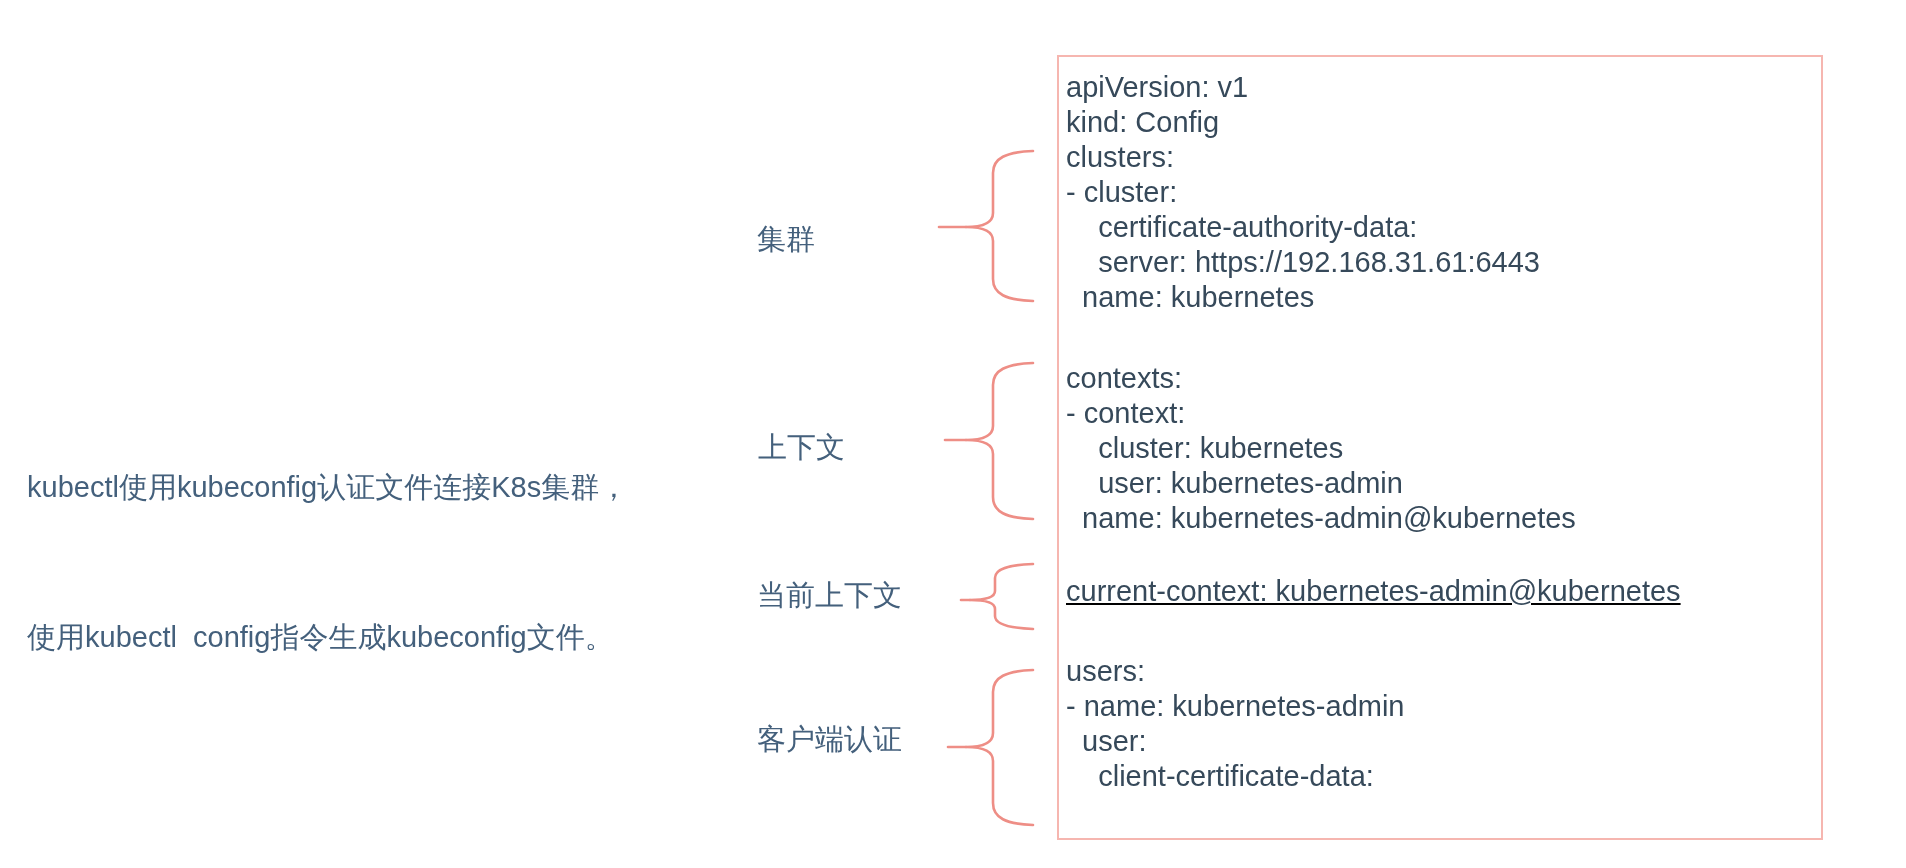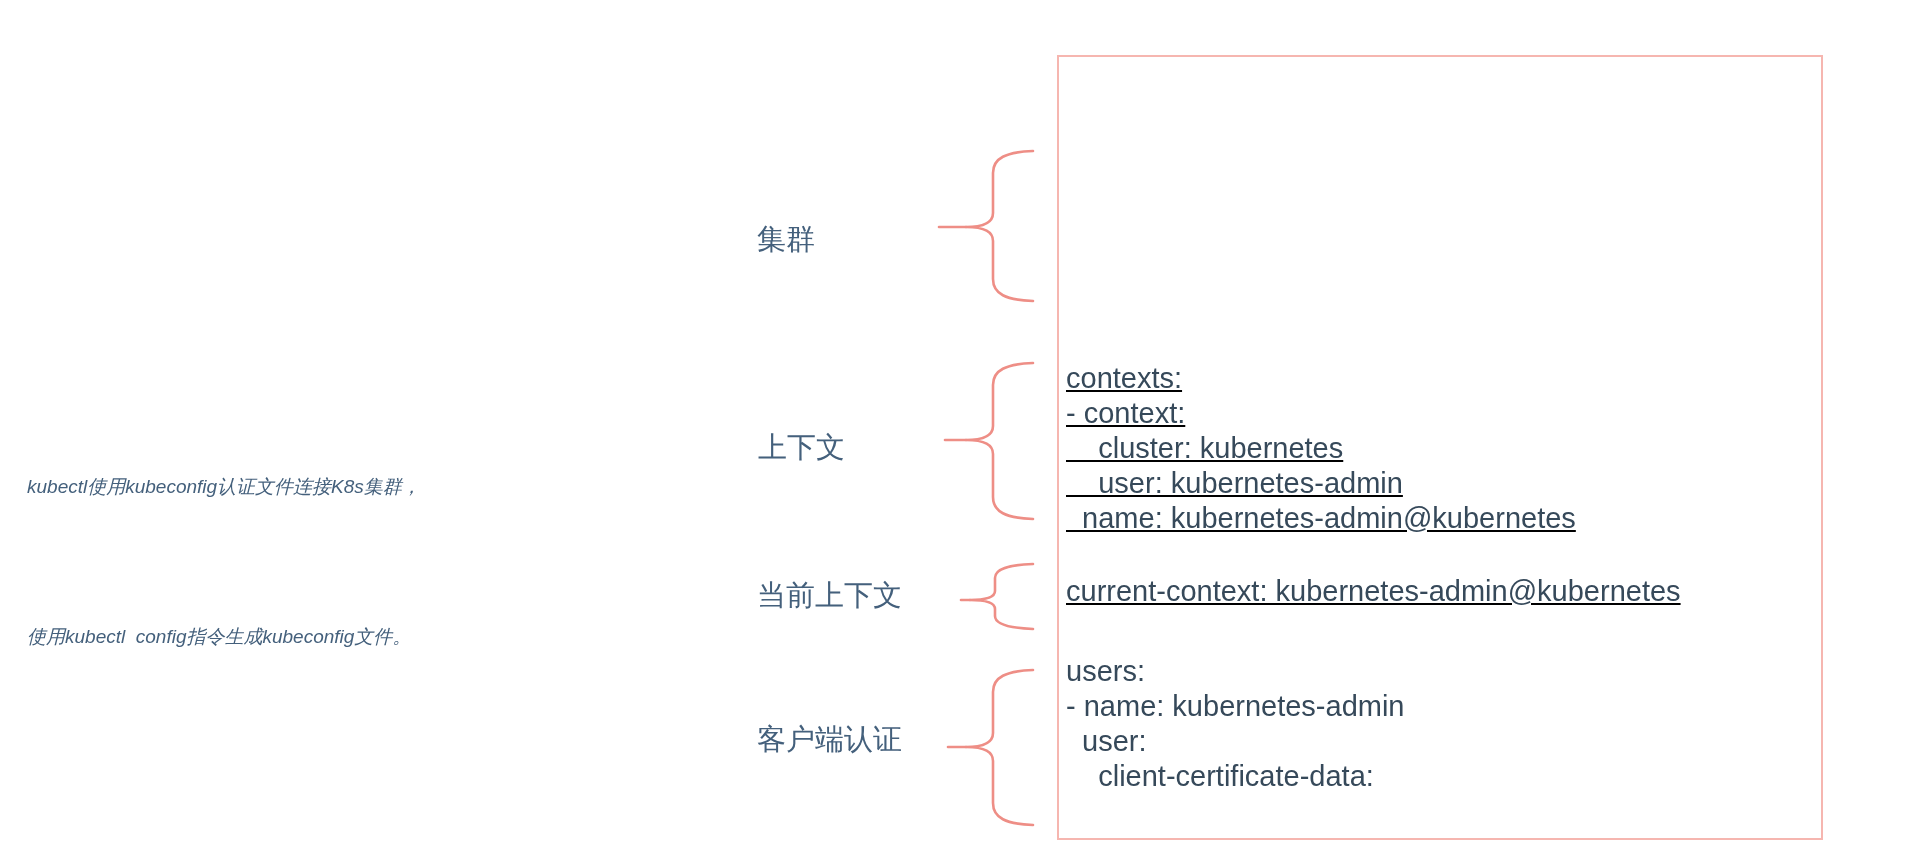--- a/index.html
+++ b/index.html
@@ -9,25 +9,24 @@
     width: 1906px;
     height: 868px;
     background: #ffffff;
     font-family: "Liberation Sans", "DejaVu Sans", sans-serif;
     overflow: hidden;
   }
   .desc {
     position: absolute;
     left: 27px;
     top: 362px;
-    font-size: 19px;
+    font-size: 29px;
     line-height: 50px;
     color: #44607c;
     white-space: pre;
-    font-style: italic;
   }
   .anno-label {
     position: absolute;
     font-size: 29px;
     line-height: 29px;
     color: #44607c;
     white-space: pre;
   }
   .label-clusters   { left: 757px; top: 217px; margin-top: 8px; }
   .label-contexts   { left: 758px; top: 433px; }
@@ -56,21 +55,21 @@
     height: 785px;
     background: #ffffff;
     border: 2px solid #f6b6b0;
   }
   .config-section {
     position: absolute;
     left: 7px;
     right: 4px;
   }
   .section-clusters        { top: 13px; }
-  .section-contexts        { top: 304px; text-decoration: underline; }
+  .section-contexts        { top: 304px; }
   .section-current-context { top: 517px; text-decoration: underline; }
   .section-users           { top: 597px; }
   .cfg-line {
     font-size: 29px;
     line-height: 35px;
     color: #36495a;
     white-space: pre;
   }
 </style>
 </head>
@@ -102,20 +101,29 @@
     <path d="M 26 42 L 35 42"></path>
     <path d="M 98 6 C 73 7, 60 11, 60 20 L 60 33 C 60 39, 53 42, 35 42 C 53 42, 60 45, 60 51 L 60 58 C 60 66, 73 70, 98 71"></path>
   </svg>
 
   <svg class="brace brace-users" width="105" height="167" viewBox="0 0 105 167">
     <path d="M 13 83 L 31 83"></path>
     <path d="M 98 6 C 71 7, 58 13, 58 28 L 58 69 C 58 78, 50 83, 31 83 C 50 83, 58 88, 58 97 L 58 139 C 58 154, 71 160, 98 161"></path>
   </svg>
 
   <div class="config-box">
+    <div class="config-section section-clusters">
+        <div class="cfg-line">apiVersion: v1</div>
+        <div class="cfg-line">kind: Config</div>
+        <div class="cfg-line">clusters:</div>
+        <div class="cfg-line">- cluster:</div>
+        <div class="cfg-line">    certificate-authority-data:</div>
+        <div class="cfg-line">    server: https://192.168.31.61:6443</div>
+        <div class="cfg-line">  name: kubernetes</div>
+      </div>
     <div class="config-section section-contexts">
         <div class="cfg-line">contexts:</div>
         <div class="cfg-line">- context:</div>
         <div class="cfg-line">    cluster: kubernetes</div>
         <div class="cfg-line">    user: kubernetes-admin</div>
         <div class="cfg-line">  name: kubernetes-admin@kubernetes</div>
       </div>
     <div class="config-section section-current-context">
         <div class="cfg-line">current-context: kubernetes-admin@kubernetes</div>
       </div>

